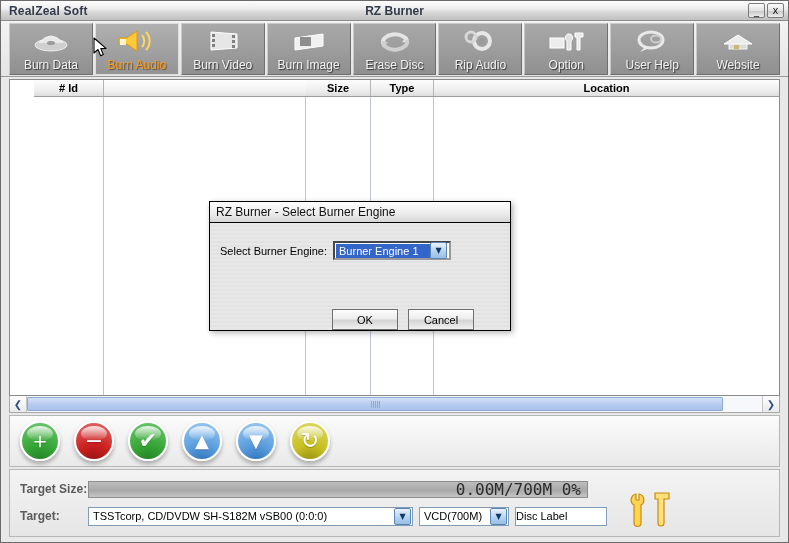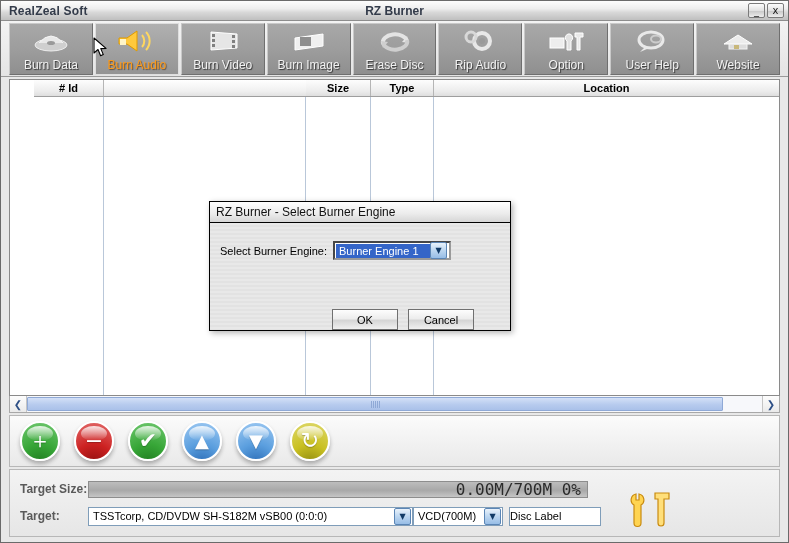--- a/index.html
+++ b/index.html
@@ -431,21 +431,21 @@
     </div>
 
     <div class="brow">
       <span class="blabel">Target:</span>
 
       <div class="combo" style="width:325px;">
         <span class="ctext">TSSTcorp, CD/DVDW SH-S182M vSB00 (0:0:0)</span>
         <span class="cbtn">▼</span>
       </div>
 
-      <div class="combo" style="width:90px;">
+      <div class="combo" style="width:90px;margin-left:6px;">
         <span class="ctext">VCD(700M)</span>
         <span class="cbtn">▼</span>
       </div>
 
       <div class="tinput" style="width:92px;margin-left:6px;">
         <span>Disc Label</span>
       </div>
     </div>
 
     <div id="tools-icon">

